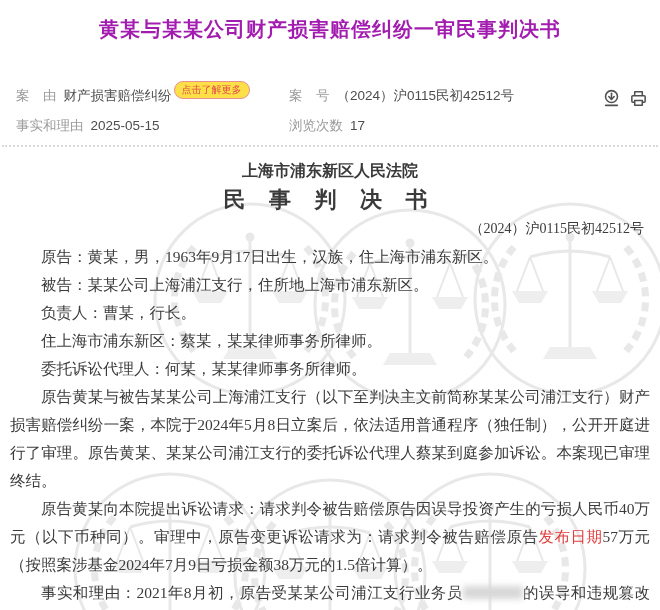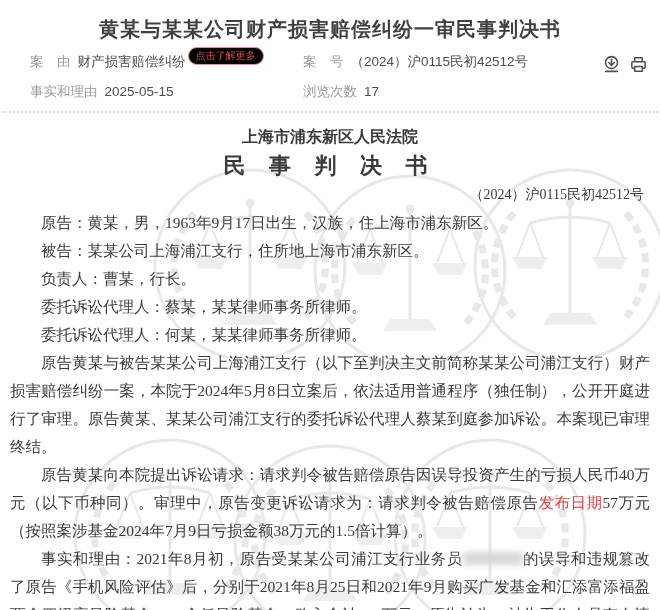--- a/index.html
+++ b/index.html
@@ -5,38 +5,39 @@
   html,body{margin:0;padding:0;}
   body{
     width:660px;height:610px;overflow:hidden;background:#ffffff;
     font-family:"Liberation Sans","DejaVu Sans",sans-serif;
     position:relative;
   }
   
   .page-title{
     margin:16px 30px 0 30px;
     text-align:center;
-    font-size:20px;font-weight:700;color:#404040;
+    font-size:20px;font-weight:700;color:#a21caf;
     letter-spacing:1px;
   }
   
   .meta{
     position:relative;
-    padding:4px 12px 2px 30px;
+    margin-top:34px;
+    padding:4px 12px 2px 16px;
   }
   .meta-row{display:flex;line-height:30px;font-size:13.5px;}
   .meta-item{display:flex;align-items:center;}
   .meta-item.left{width:273px;flex:0 0 273px;}
   .meta-item.right{flex:1;}
   .meta-label{color:#9b9b9b;margin-right:7px;white-space:pre;}
   .meta-value{color:#4d4d4d;font-weight:400;white-space:nowrap;}
   .badge{
     display:inline-block;margin-left:2px;position:relative;top:-6px;
     font-size:10px;line-height:14px;padding:1px 7px;
-    color:#e04b4b;border:1px solid #e89090;background:#000000;
+    color:#e04b4b;border:1px solid #e89090;background:#fde047;
     border-radius:9px;white-space:nowrap;cursor:pointer;
   }
   .meta-icons{
     position:absolute;right:12px;top:12px;
     display:flex;gap:8px;align-items:center;
   }
   .meta-icons svg{display:block;cursor:pointer;}
   
   .divider{
     margin:2px 2px 0 2px;
@@ -168,20 +169,20 @@
     </svg>
 
   <div class="doc-inner">
     <div class="doc-court">上海市浦东新区人民法院</div>
     <div class="doc-type">民 事 判 决 书</div>
     <div class="doc-caseno">（2024）沪0115民初42512号</div>
     <div>
         <p class="doc-para"><span>原告：黄某，男，1963年9月17日出生，汉族，住上海市浦东新区。</span></p>
         <p class="doc-para"><span>被告：某某公司上海浦江支行，住所地上海市浦东新区。</span></p>
         <p class="doc-para"><span>负责人：曹某，行长。</span></p>
-        <p class="doc-para"><span>委托诉讼代理人：蔡某，某某律师事务所律师。</span></p>
+        <p class="doc-para"><span>住上海市浦东新区：蔡某，某某律师事务所律师。</span></p>
         <p class="doc-para"><span>委托诉讼代理人：何某，某某律师事务所律师。</span></p>
         <p class="doc-para"><span>原告黄某与被告某某公司上海浦江支行（以下至判决主文前简称某某公司浦江支行）财产损害赔偿纠纷一案，本院于2024年5月8日立案后，依法适用普通程序（独任制），公开开庭进行了审理。原告黄某、某某公司浦江支行的委托诉讼代理人蔡某到庭参加诉讼。本案现已审理终结。</span></p>
         <p class="doc-para"><span>原告黄某向本院提出诉讼请求：请求判令被告赔偿原告因误导投资产生的亏损人民币40万元（以下币种同）。审理中，原告变更诉讼请求为：请求判令被告赔偿原告</span><span class="seg-red">发布日期</span><span>57万元（按照案涉基金2024年7月9日亏损金额38万元的1.5倍计算）。</span></p>
         <p class="doc-para"><span>事实和理由：2021年8月初，原告受某某公司浦江支行业务员</span><span class="seg-redacted"></span><span>的误导和违规篡改了原告《手机风险评估》后，分别于2021年8月25日和2021年9月购买广发基金和汇添富添福盈两个四级高风险基金、一个低风险基金，购入合计102万元。原告认为，被告工作人员存在违规行为，误导唆使介入原告进行《手机风险评估》行为，导致原告投资严重亏损。原告自行测评为二级稳健型，但被告工作人员介入原告的风险测评，误导黄某风险评估的几项内容后成为四级风险后购买了案涉基</span></p>
       </div>
   </div>
 </div>
 
 </body></html>

